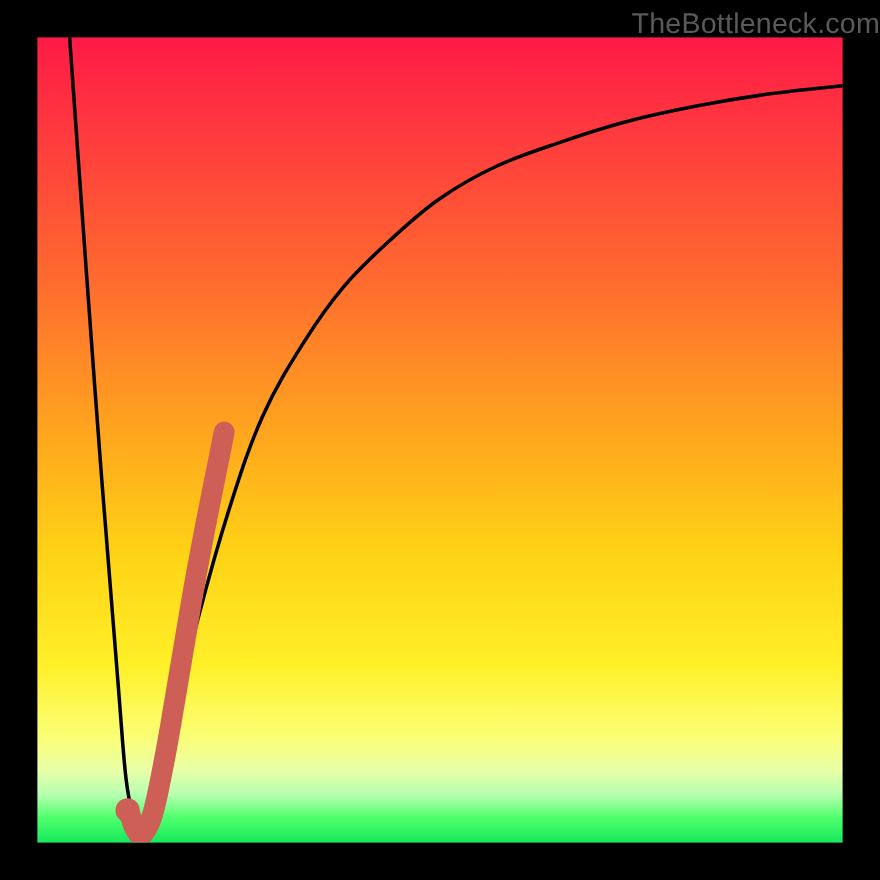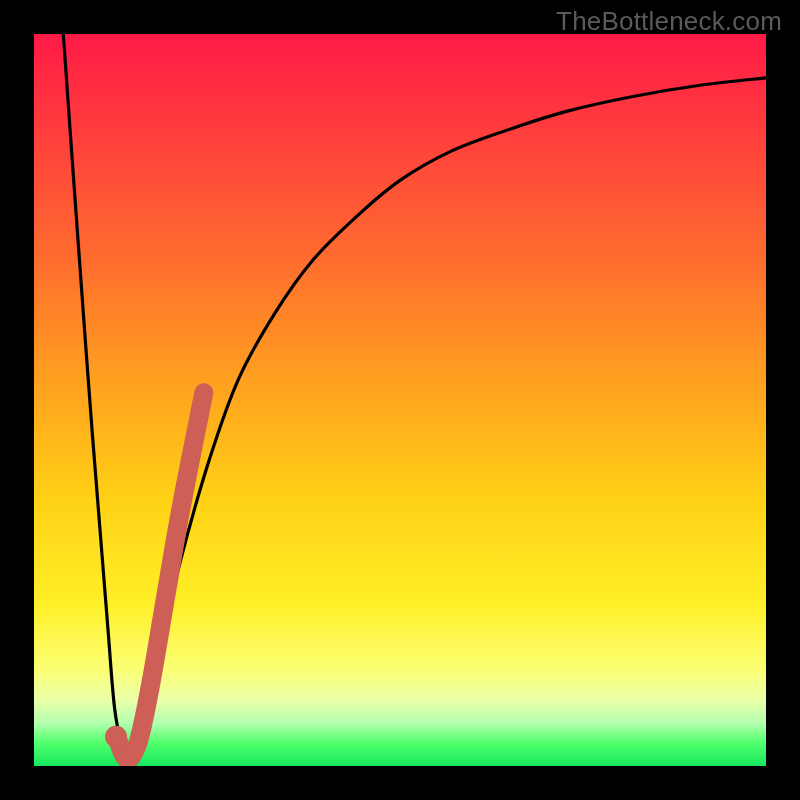--- a/index.html
+++ b/index.html
@@ -35,21 +35,21 @@
       #fbff77 87%,
       #e9ffa7 91%,
       #b7ffb0 94%,
       #4dff6b 97%,
       #17e85e 100%
     );
   }
   .watermark {
     position: absolute;
     top: 6px;
-    right: 18px;
+    right: 0;
     color: #5a5a5a;
     font-size: 26px;
     font-weight: 500;
     letter-spacing: 0.2px;
     user-select: none;
     text-align: center;
   }
   svg.curve {
     position: absolute;
     left: 0;

